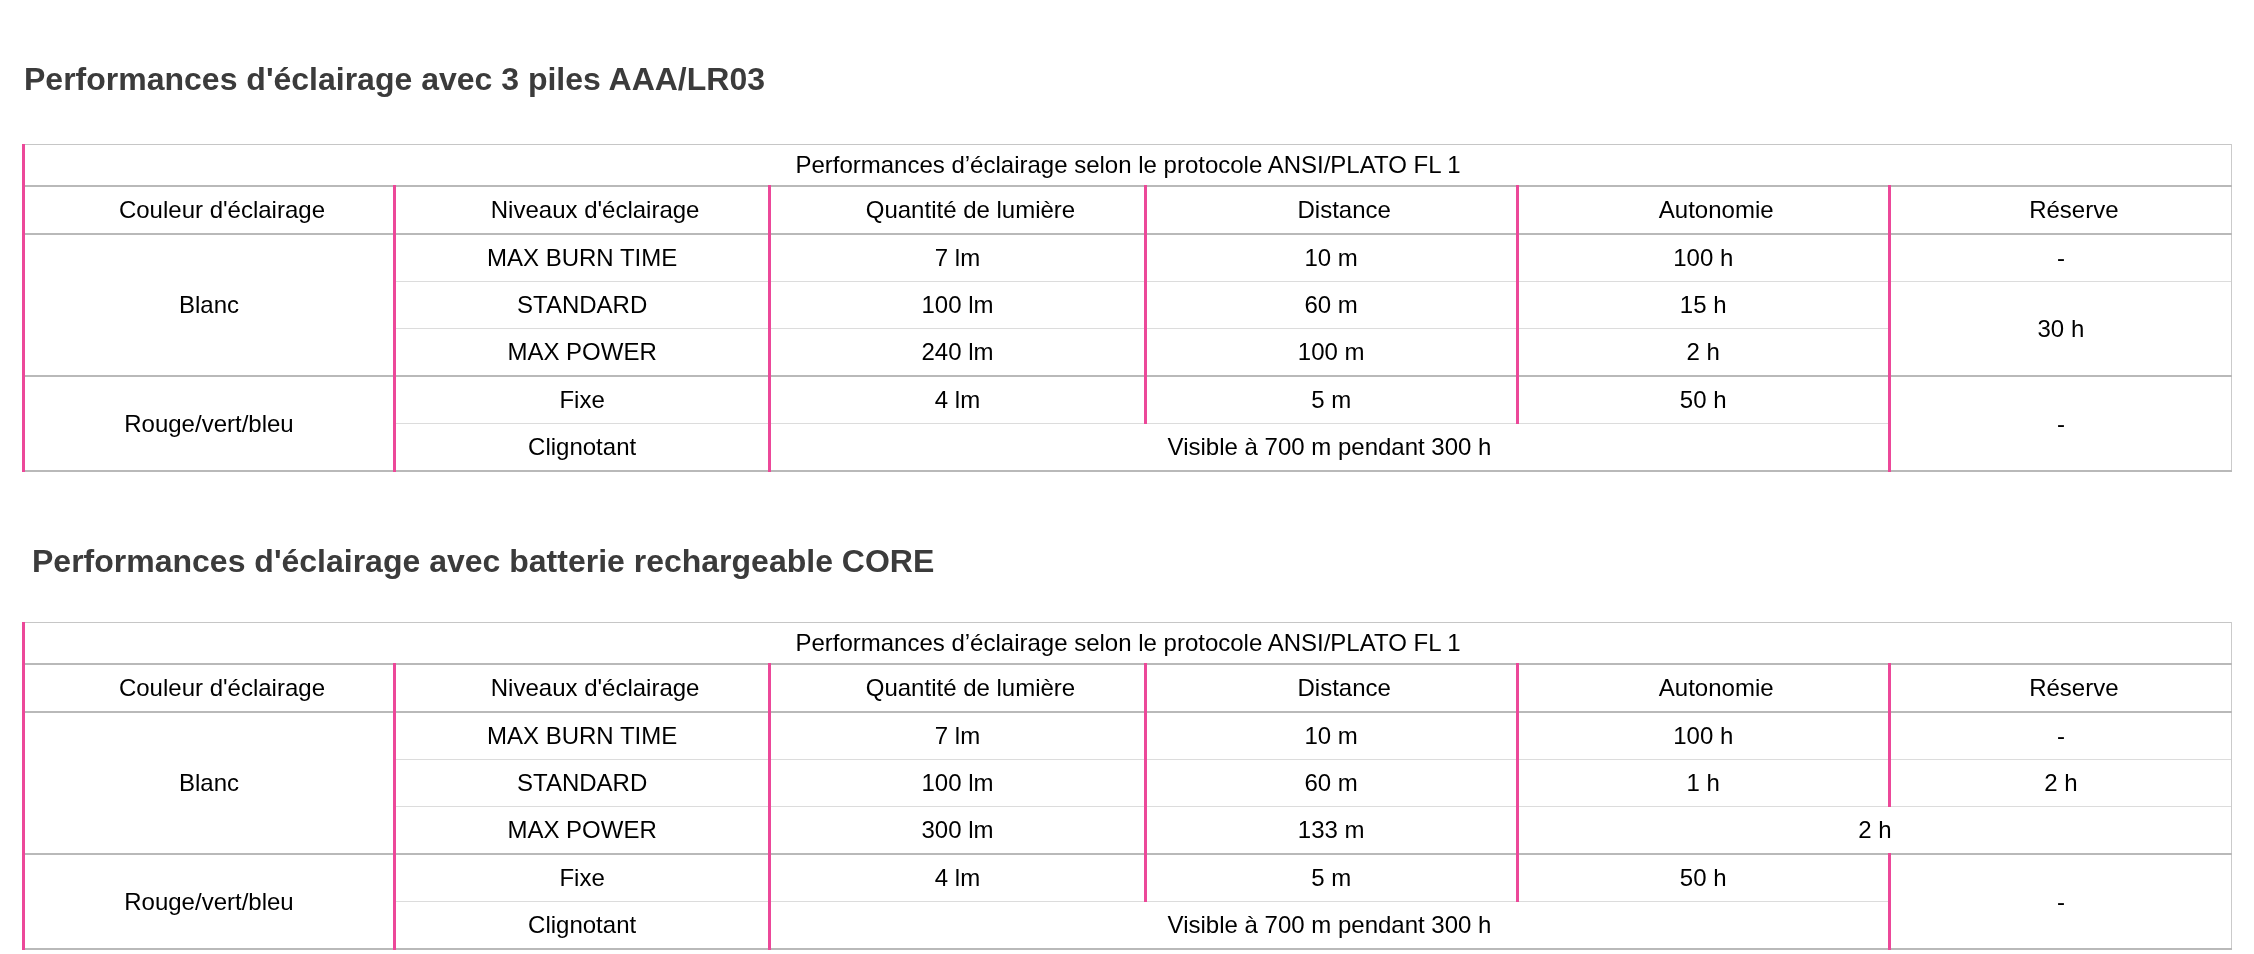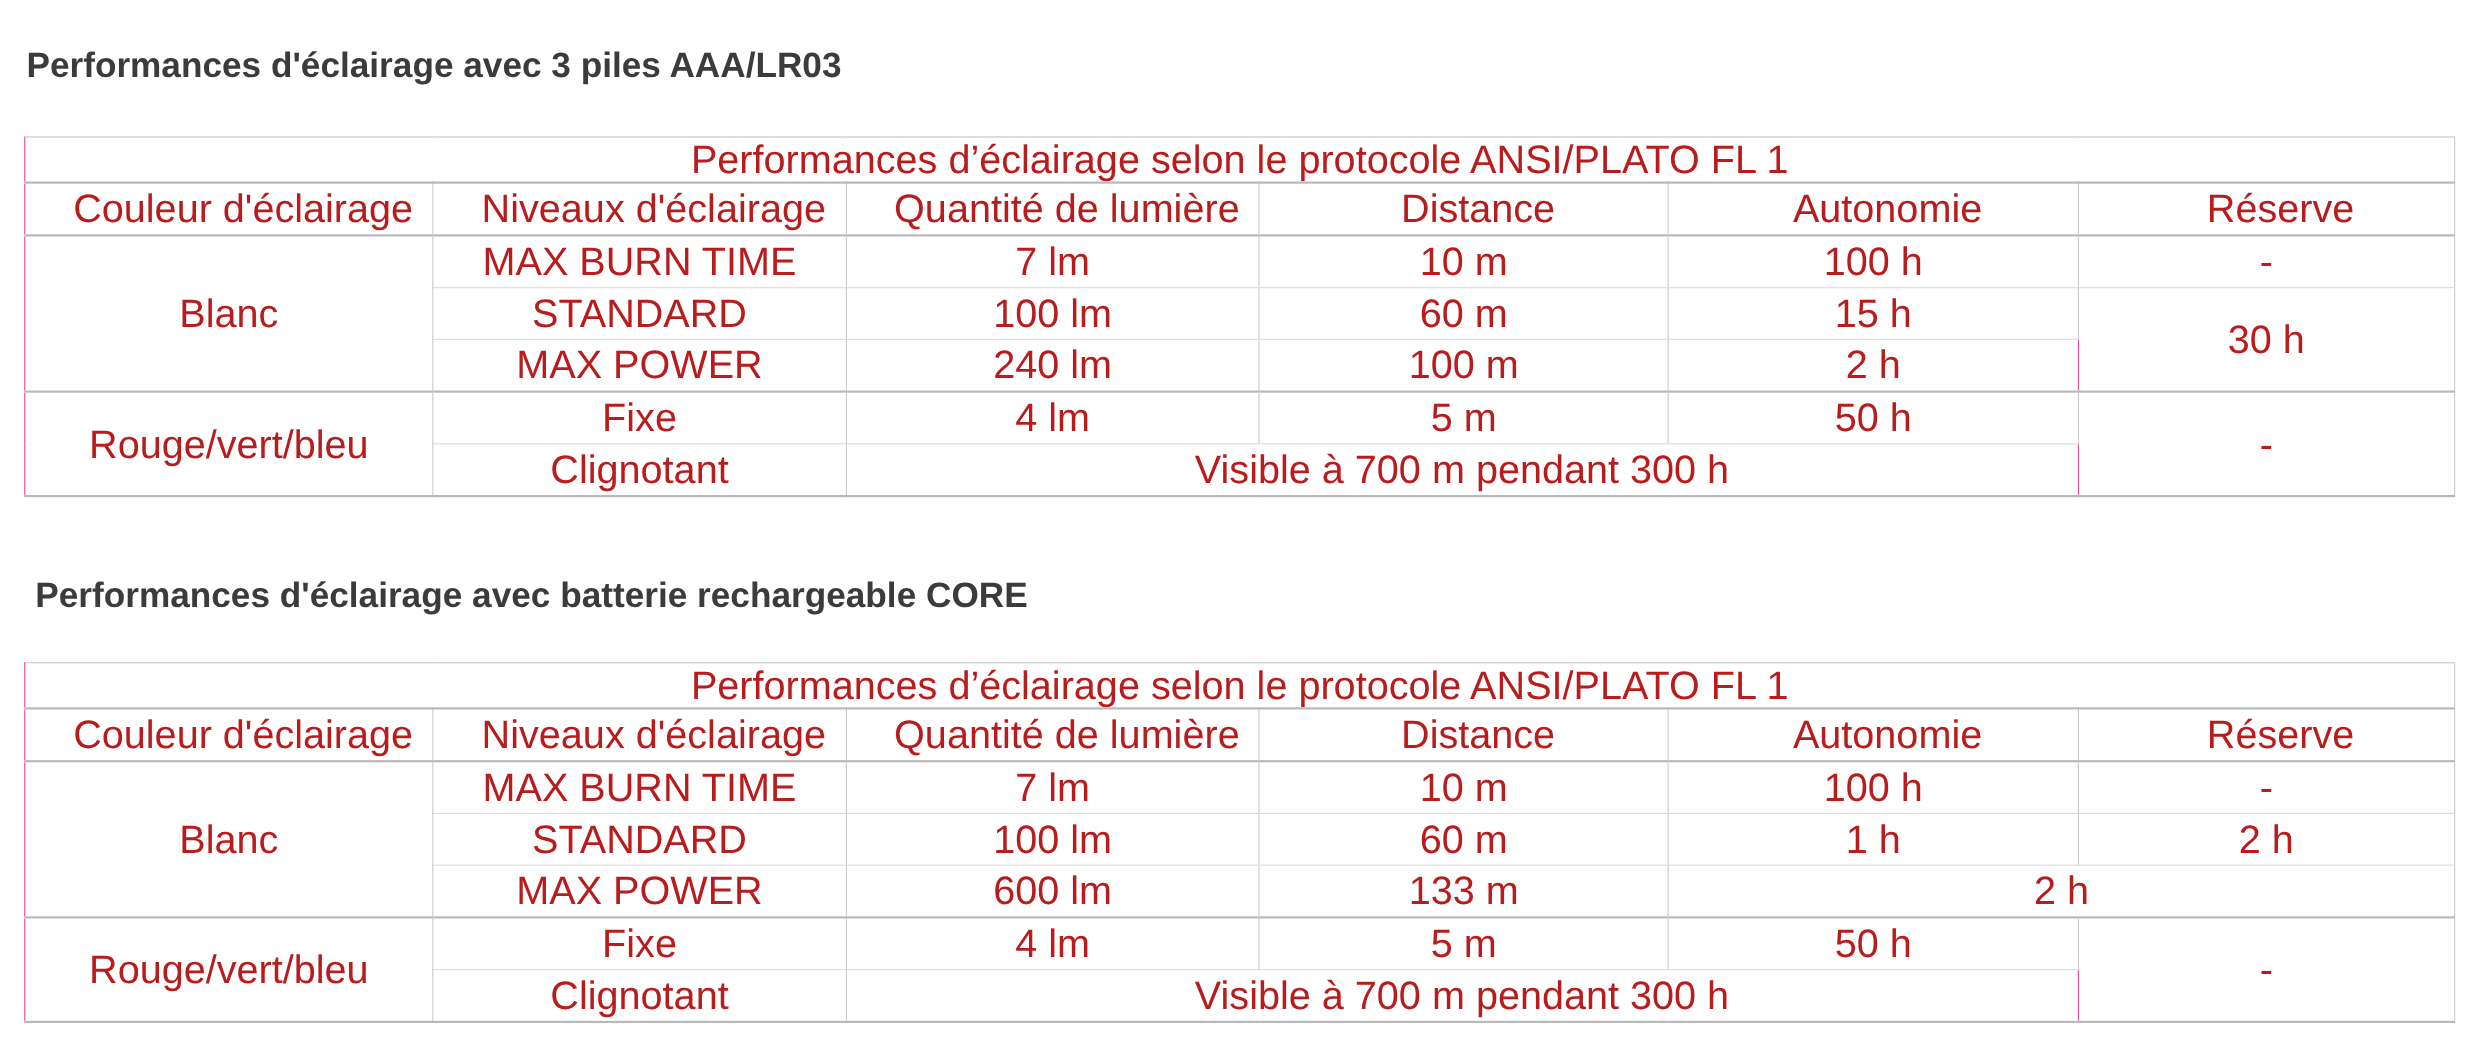--- a/index.html
+++ b/index.html
@@ -15,40 +15,40 @@
     overflow: hidden;
   }
   .content {
     padding: 0 22px;
   }
   h2.section-title {
     font-size: 32px;
     line-height: 38px;
     font-weight: 700;
     color: #3b3b3b;
-    margin: 40px 0 46px 2px;
+    margin: 60px 0 46px 2px;
   }
   h2.section-title.second {
     margin: 70px 0 42px 10px;
   }
   table.spec-table {
     width: 100%;
     table-layout: fixed;
     border-collapse: collapse;
     border: 1px solid #c6c6c6;
     border-bottom: 2px solid #b9b9b9;
   }
   table.spec-table td {
-    border-left: 1px solid #ec4899;
+    border-left: 3px solid #ec4899;
     border-right: 1px solid #cbcbcb;
     text-align: center;
     vertical-align: middle;
-    font-size: 36px;
+    font-size: 24px;
     line-height: 30px;
-    color: #b91c1c;
+    color: #000000;
     padding: 8px 6px;
     overflow: hidden;
     white-space: nowrap;
   }
   table.spec-table tr.caption-row td {
     padding: 5px 6px;
     border-bottom: 2px solid #b9b9b9;
   }
   table.spec-table tr.header-row td {
     border-bottom: 2px solid #b9b9b9;
@@ -164,21 +164,21 @@
       </tr>
       <tr class="sep-row">
         <td>STANDARD</td>
         <td>100 lm</td>
         <td>60 m</td>
         <td>1 h</td>
         <td>2 h</td>
       </tr>
       <tr class="sep-row">
         <td>MAX POWER</td>
-        <td>600 lm</td>
+        <td>300 lm</td>
         <td>133 m</td>
         <td colspan="2">2 h</td>
       </tr>
       <tr class="block-row">
         <td rowspan="2">Rouge/vert/bleu</td>
         <td>Fixe</td>
         <td>4 lm</td>
         <td>5 m</td>
         <td>50 h</td>
         <td rowspan="2">-</td>

